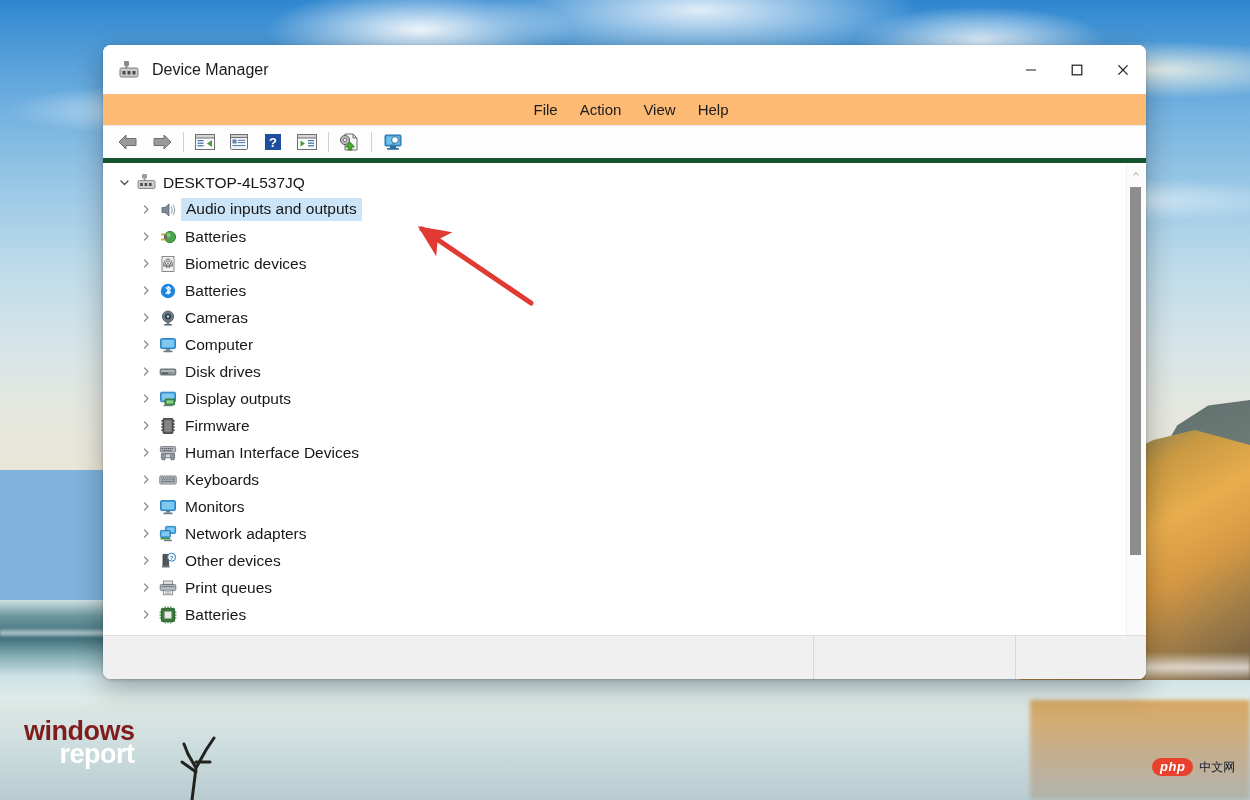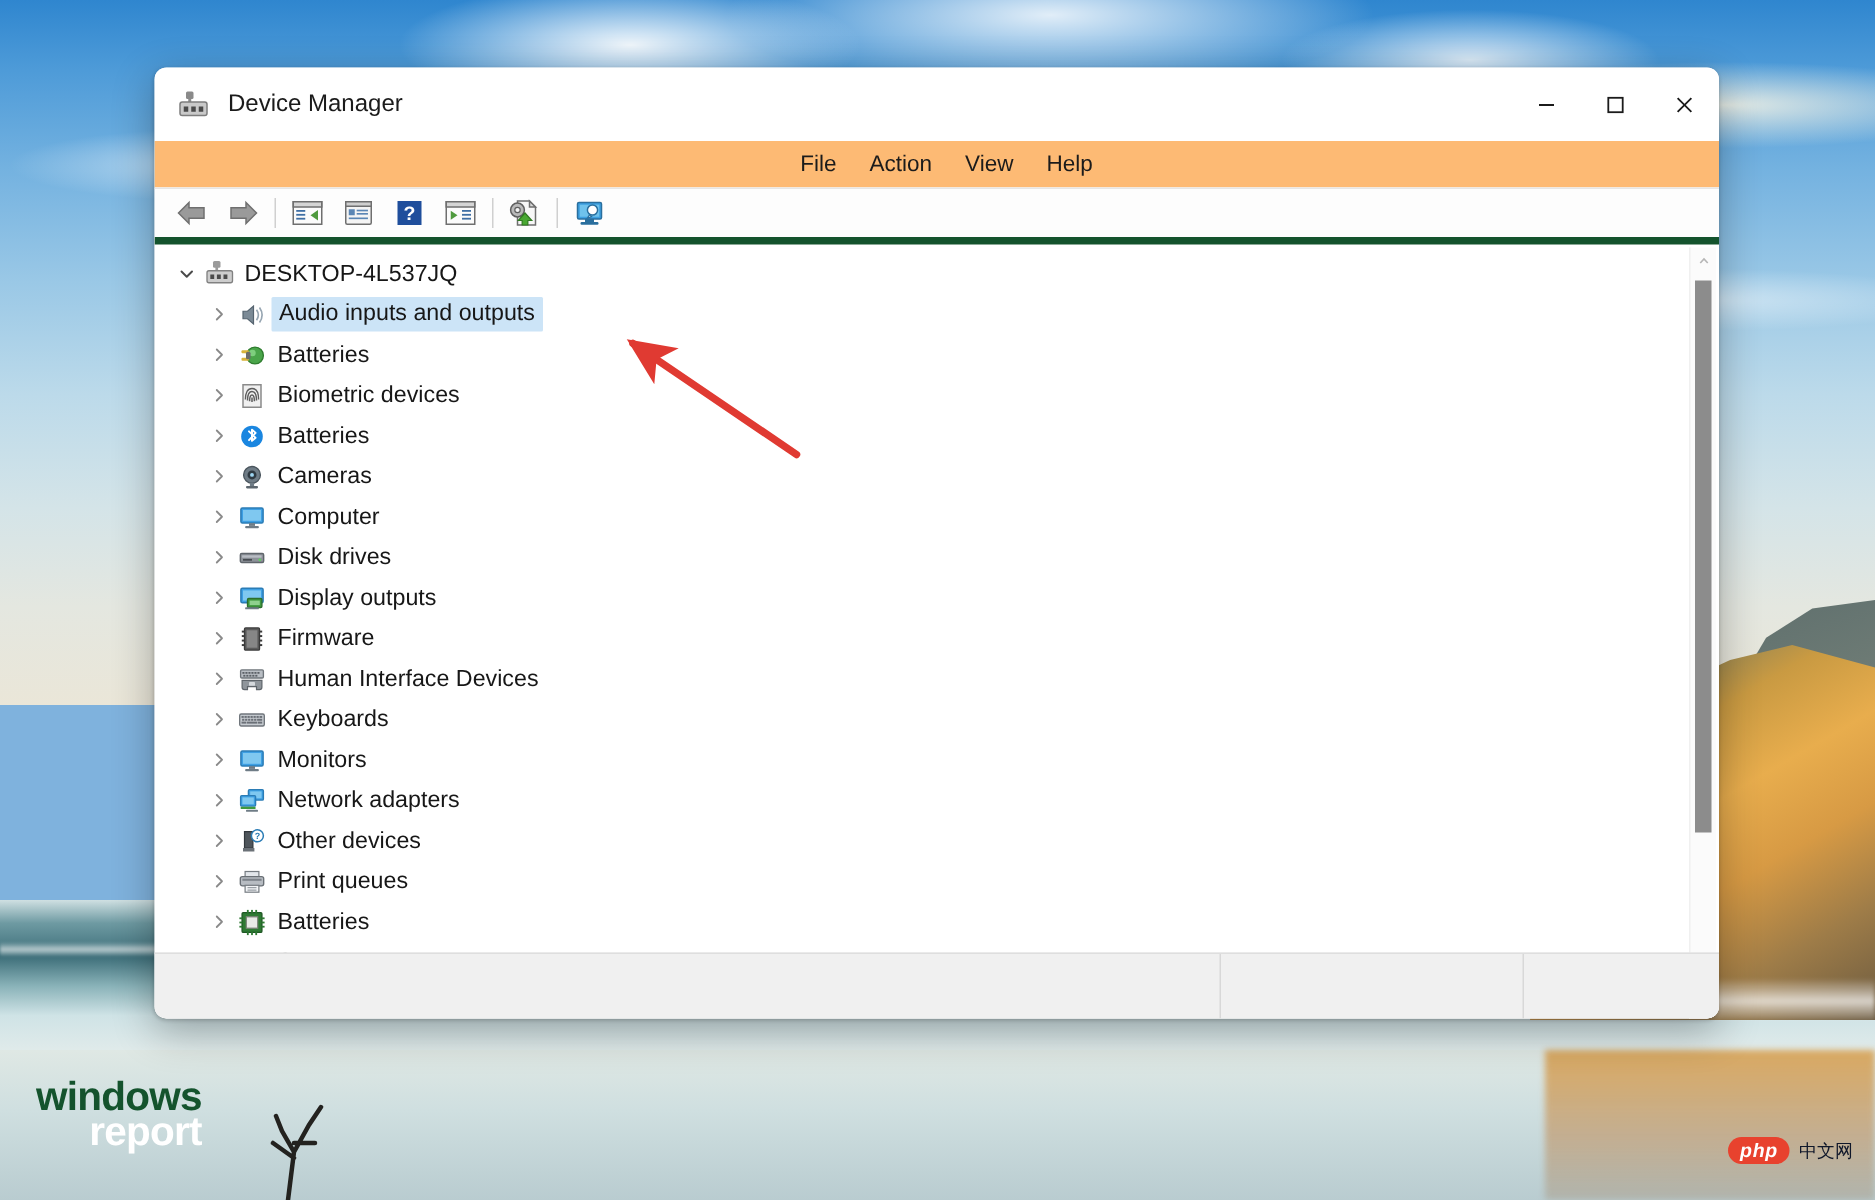--- a/index.html
+++ b/index.html
@@ -59,21 +59,21 @@
   .wp-wave{
     position:absolute;left:0;top:628px;width:1250px;height:10px;
     background:linear-gradient(to bottom,rgba(255,255,255,.0),rgba(255,255,255,.6) 50%,rgba(255,255,255,0));
     filter:blur(1px);
   }
   .wp-tree{
     position:absolute;left:140px;top:728px;width:120px;height:72px;
   }
   
   #wm-wr{position:absolute;left:24px;top:718px;line-height:1;user-select:none;}
-  #wm-wr .l1{font-size:27px;font-weight:700;color:#14532d;letter-spacing:-.5px;}
+  #wm-wr .l1{font-size:27px;font-weight:700;color:#7f1d1d;letter-spacing:-.5px;}
   #wm-wr .l2{font-size:27px;font-weight:700;color:#ffffff;letter-spacing:-.5px;text-align:right;margin-top:-4px;}
   #wm-php{position:absolute;left:1152px;top:758px;display:flex;align-items:flex-end;gap:6px;}
   #wm-php .pill{background:#e8422e;color:#fff;font-size:13px;font-weight:700;font-style:italic;
     border-radius:9px;padding:1px 8px 2px;letter-spacing:.5px;}
   #wm-php .cn{color:#0f172a;font-size:12px;letter-spacing:0px;}
   
   #window{
     position:absolute;left:103px;top:45px;width:1043px;height:634px;
     background:#ffffff;border-radius:8px;
     box-shadow:0 8px 28px rgba(0,0,0,.30), 0 1px 3px rgba(0,0,0,.22);

